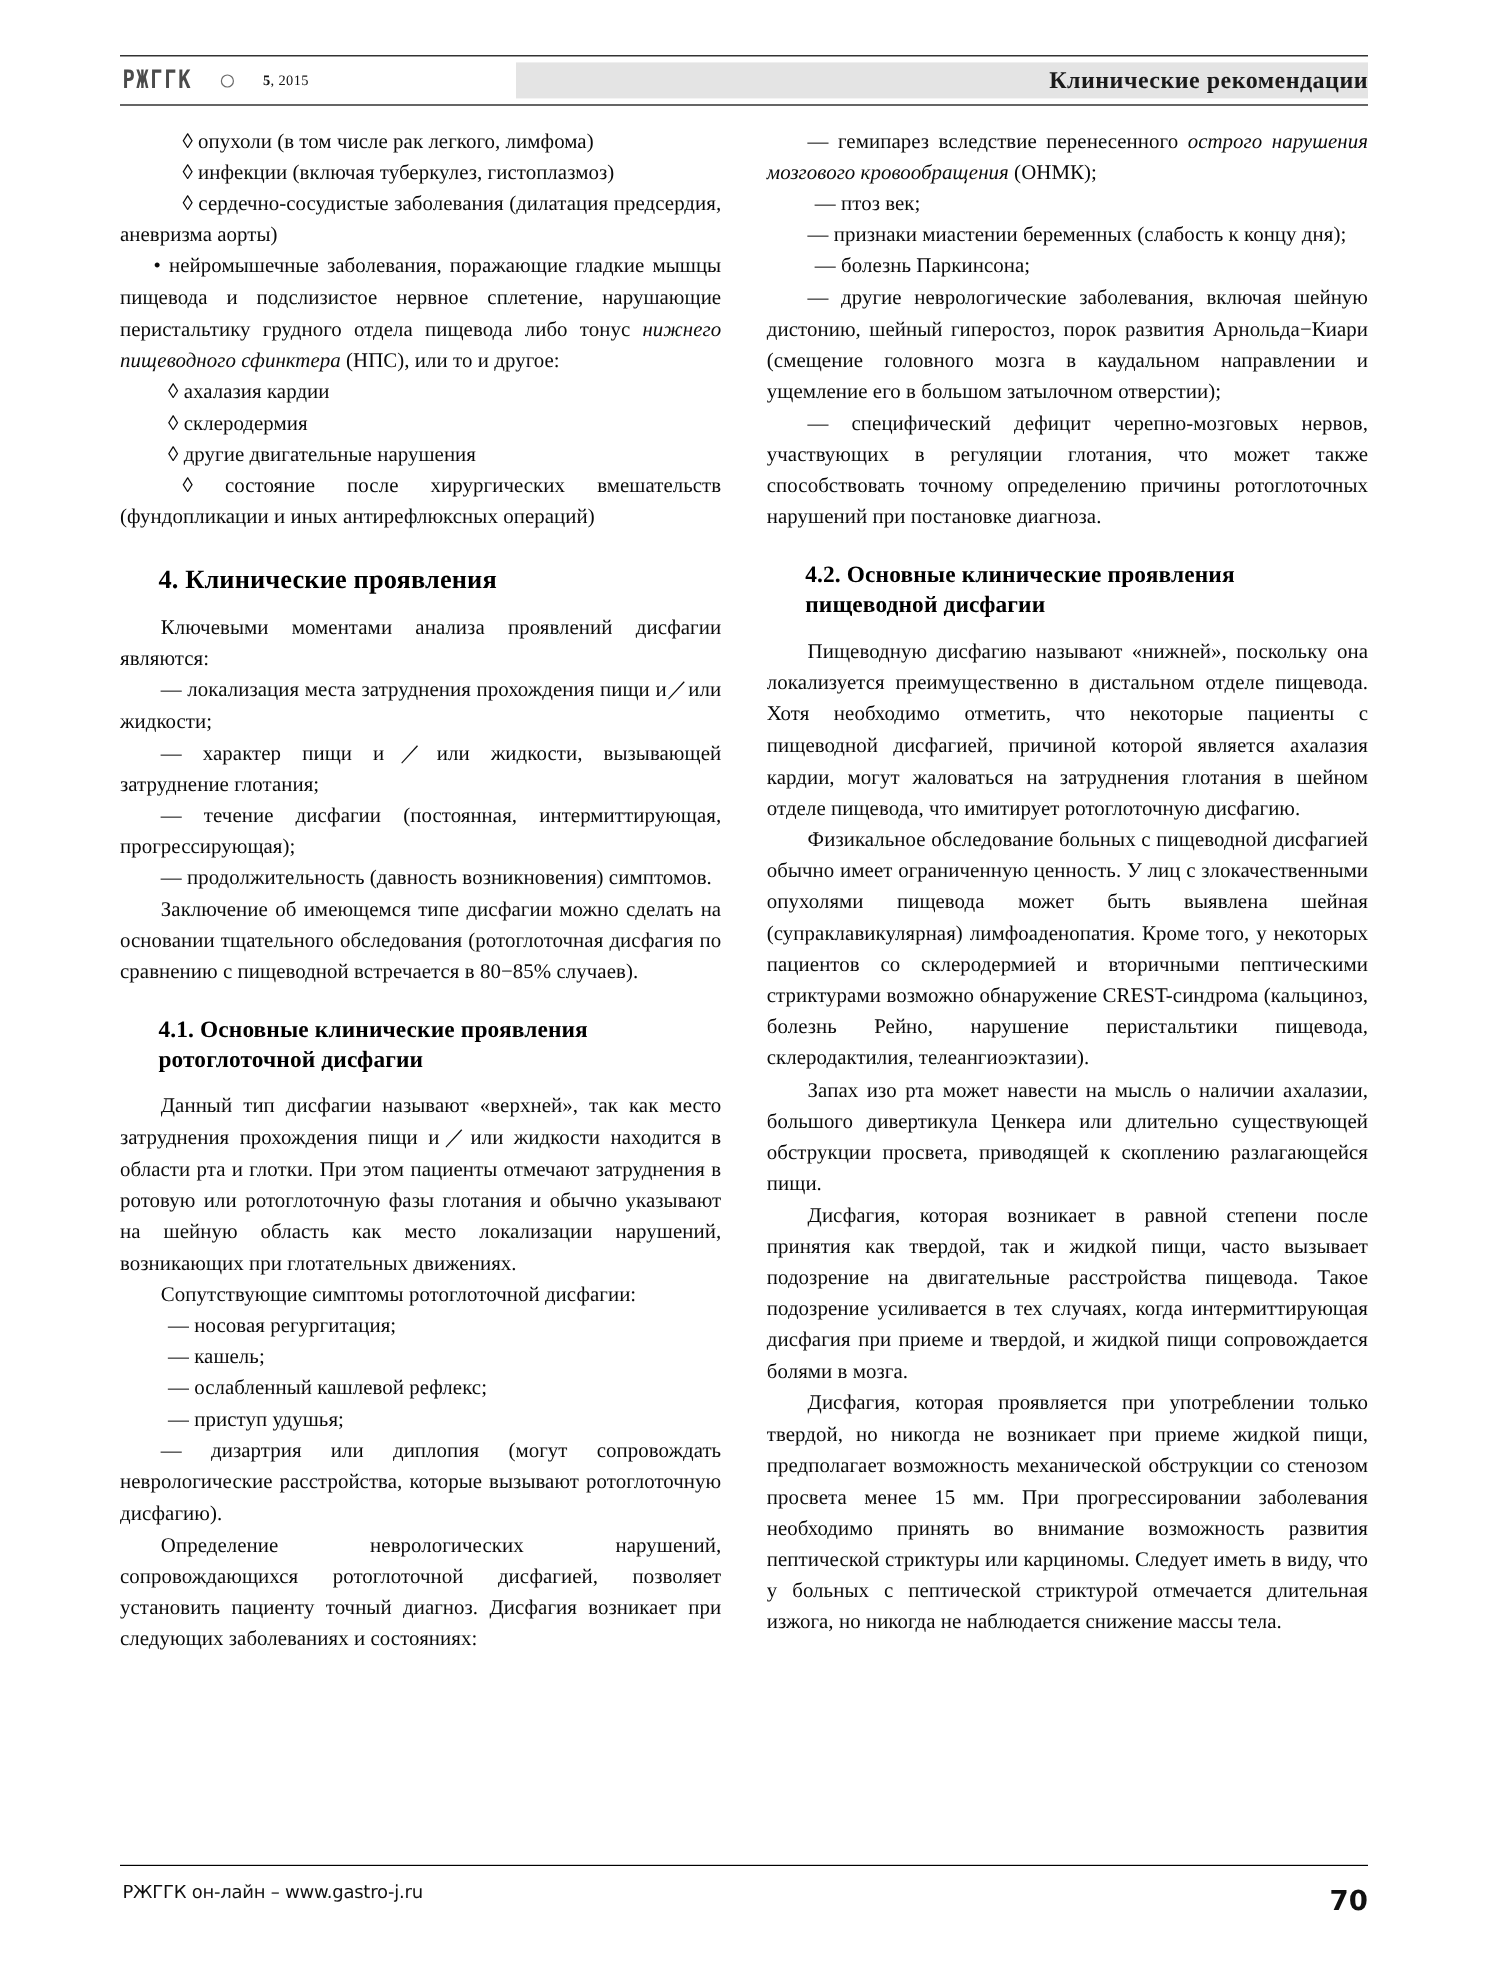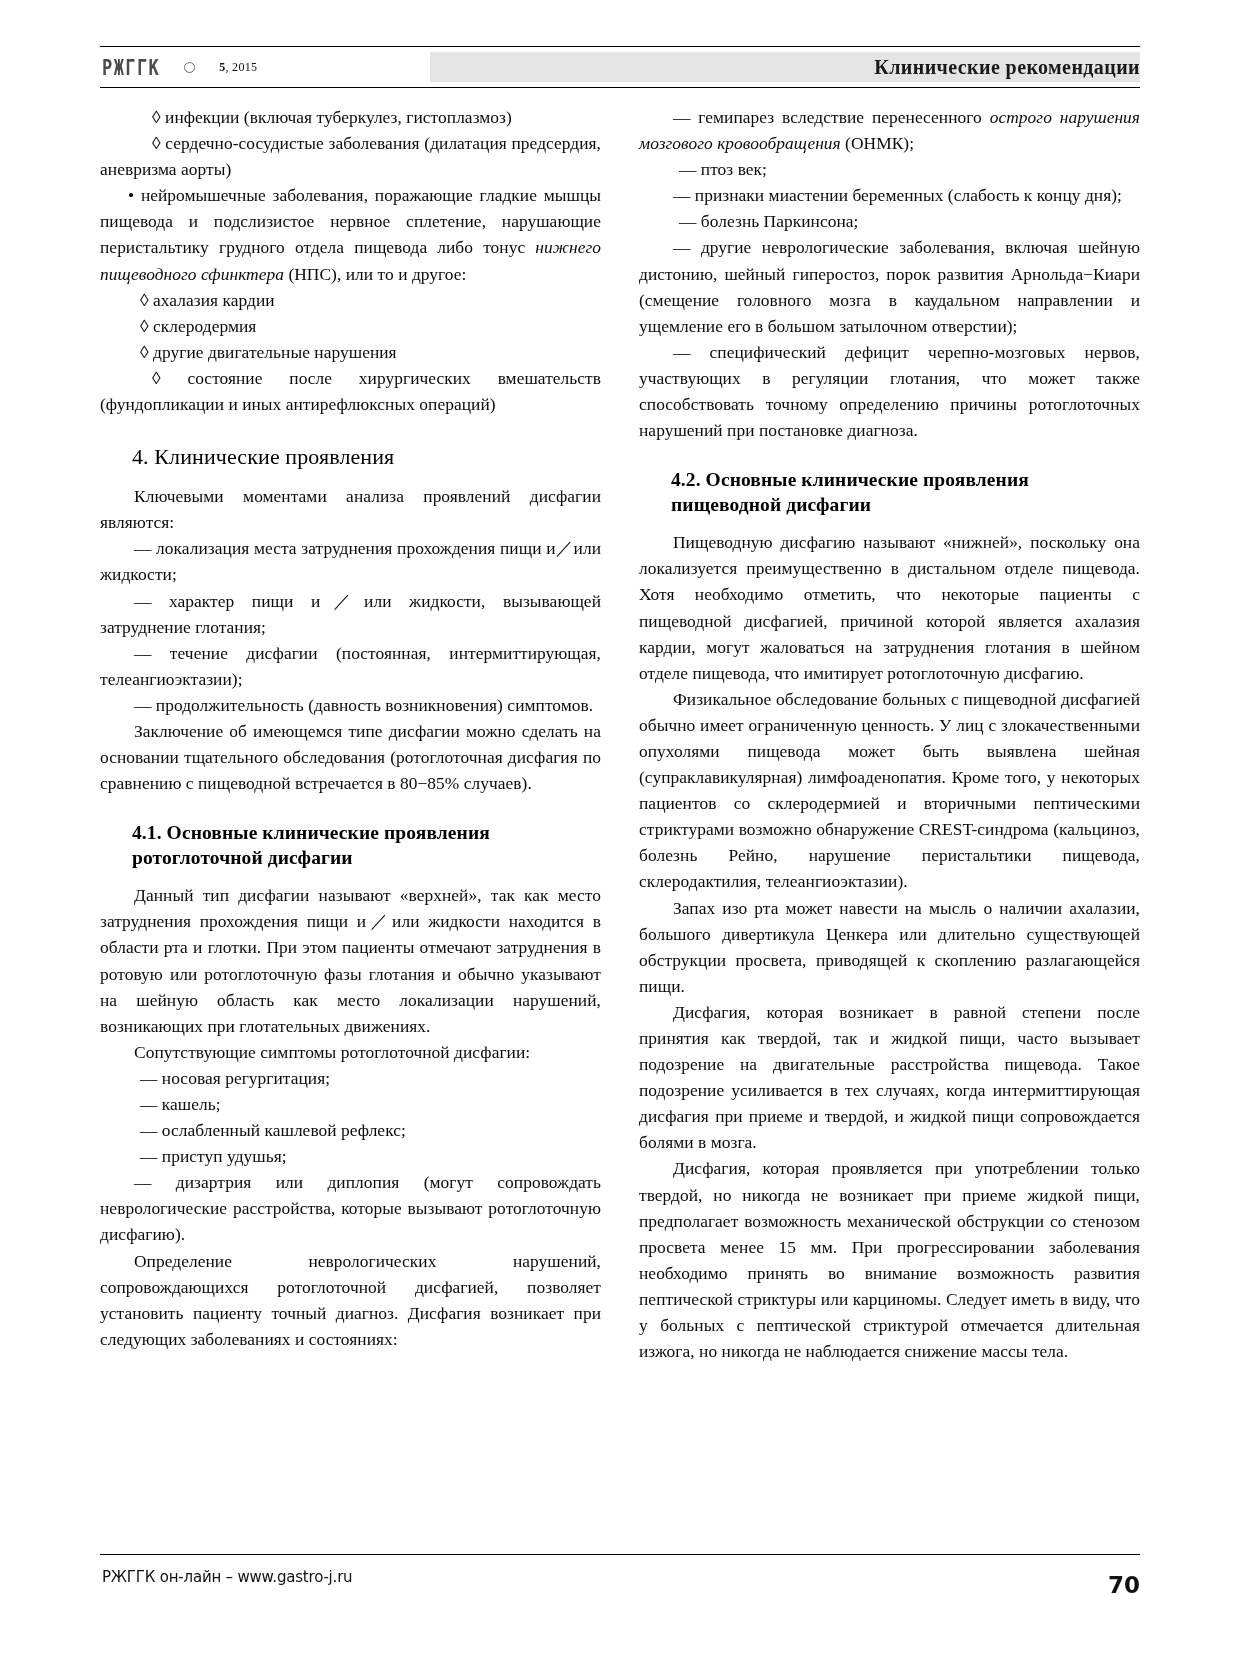--- a/index.html
+++ b/index.html
@@ -131,21 +131,21 @@
   .p.diamond { text-indent: 52px; }
   .p.bullet  { text-indent: 28px; }
   .p.item {
     text-indent: 40px;
     text-align: left;
   }
   .it { font-style: italic; }
 
   h2.sec {
     font-family: "Liberation Serif", "DejaVu Serif", serif;
-    font-weight: normal;
+    font-weight: bold;
     font-size: 22px;
     line-height: 28px;
     margin: 26px 0 12px 32px;
     letter-spacing: .1px;
   }
   h3.sub {
     font-family: "Liberation Serif", "DejaVu Serif", serif;
     font-weight: bold;
     font-size: 19.5px;
     line-height: 25px;
@@ -200,36 +200,37 @@
       <span class="issue"><b>5</b><span class="yr">, 2015</span></span>
       <span class="header-title">Клинические рекомендации</span>
     </div>
     <div class="header-rule-bottom"></div>
   </div>
 
   <div class="columns">
 
     <div class="col">
 
+      <p class="p diamond">◊ опухоли (в том числе рак легкого, лимфома)</p>
       <p class="p diamond">◊ инфекции (включая туберкулез, гистоплазмоз)</p>
       <p class="p diamond">◊ сердечно-сосудистые заболевания (дилатация предсердия, аневризма аорты)</p>
 
       <p class="p bullet"><span>• нейромышечные заболевания, поражающие гладкие мышцы пищевода и подслизистое нервное сплетение, нарушающие перистальтику грудного отдела пищевода либо тонус </span><span class="it">нижнего пищеводного сфинктера</span><span> (НПС), или то и другое:</span></p>
 
       <p class="p item">◊ ахалазия кардии</p>
       <p class="p item">◊ склеродермия</p>
       <p class="p item">◊ другие двигательные нарушения</p>
       <p class="p diamond">◊ состояние после хирургических вмешательств (фундопликации и иных антирефлюксных операций)</p>
 
       <h2 class="sec">4. Клинические проявления</h2>
 
       <p class="p indent">Ключевыми моментами анализа проявлений дисфагии являются:</p>
       <p class="p hang-dash">— локализация места затруднения прохождения пищи и／или жидкости;</p>
       <p class="p hang-dash">— характер пищи и／или жидкости, вызывающей затруднение глотания;</p>
-      <p class="p hang-dash">— течение дисфагии (постоянная, интермиттирующая, телеангиоэктазии);</p>
+      <p class="p hang-dash">— течение дисфагии (постоянная, интермиттирующая, прогрессирующая);</p>
       <p class="p hang-dash">— продолжительность (давность возникновения) симптомов.</p>
       <p class="p indent">Заключение об имеющемся типе дисфагии можно сделать на основании тщательного обследования (ротоглоточная дисфагия по сравнению с пищеводной встречается в 80−85% случаев).</p>
 
       <h3 class="sub"><span>4.1. Основные клинические проявления</span><br><span>ротоглоточной дисфагии</span></h3>
 
       <p class="p indent">Данный тип дисфагии называют «верхней», так как место затруднения прохождения пищи и／или жидкости находится в области рта и глотки. При этом пациенты отмечают затруднения в ротовую или ротоглоточную фазы глотания и обычно указывают на шейную область как место локализации нарушений, возникающих при глотательных движениях.</p>
       <p class="p indent">Сопутствующие симптомы ротоглоточной дисфагии:</p>
 
       <p class="p item">— носовая регургитация;</p>
       <p class="p item">— кашель;</p>

